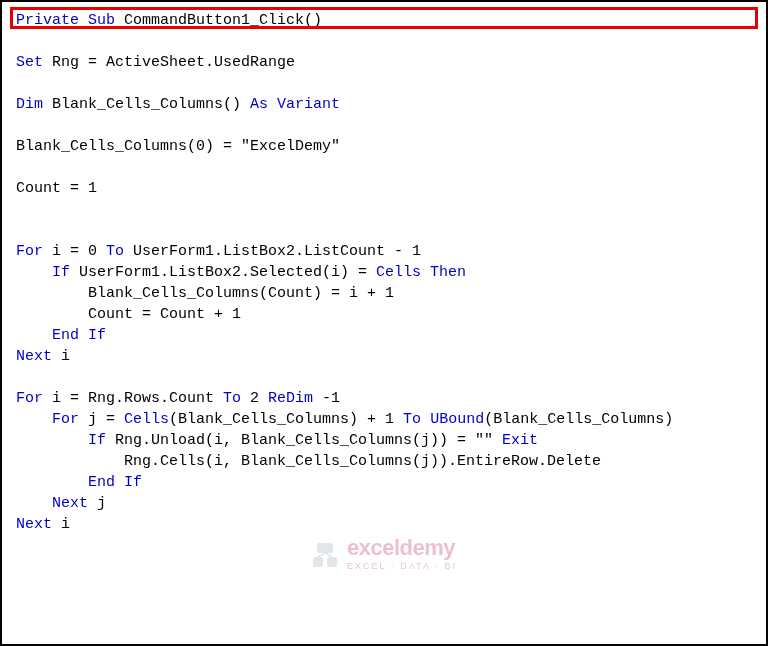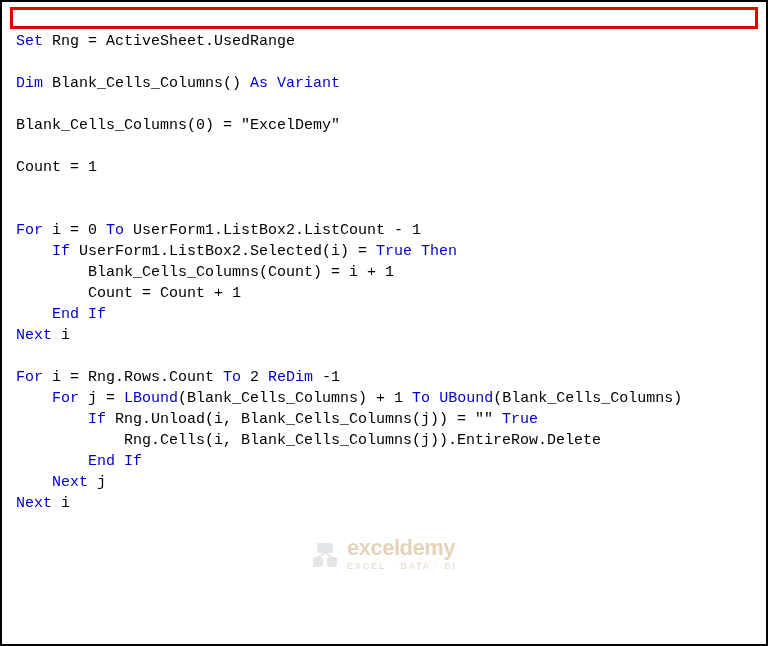--- a/index.html
+++ b/index.html
@@ -43,60 +43,61 @@
     opacity: 0.28;
     pointer-events: none;
     font-family: Arial, sans-serif;
   }
   .wm-icon {
     margin-right: 8px;
   }
   .wm-text {
     display: flex;
     flex-direction: column;
-    color: #a16207;
+    color: #be185d;
   }
   .wm-main {
     font-size: 22px;
     font-weight: 600;
     letter-spacing: -0.5px;
   }
   .wm-sub {
     font-size: 9px;
     letter-spacing: 2px;
     margin-top: -2px;
     text-align: center;
   }
 </style>
 </head>
 <body>
 
 <div class="code-area">
   <div class="highlight-box"></div>
 
+  <div class="line"><span class="kw">Private Sub</span><span> CommandButton1_Click()</span></div>
   <div class="line">&nbsp;</div>
   <div class="line"><span class="kw">Set</span><span> Rng = ActiveSheet.UsedRange</span></div>
   <div class="line">&nbsp;</div>
   <div class="line"><span class="kw">Dim</span><span> Blank_Cells_Columns() </span><span class="kw">As Variant</span></div>
   <div class="line">&nbsp;</div>
   <div class="line"><span>Blank_Cells_Columns(0) = "ExcelDemy"</span></div>
   <div class="line">&nbsp;</div>
   <div class="line"><span>Count = 1</span></div>
   <div class="line">&nbsp;</div>
   <div class="line">&nbsp;</div>
   <div class="line"><span class="kw">For</span><span> i = 0 </span><span class="kw">To</span><span> UserForm1.ListBox2.ListCount - 1</span></div>
-  <div class="line"><span>    </span><span class="kw">If</span><span> UserForm1.ListBox2.Selected(i) = </span><span class="kw">True Then</span></div>
+  <div class="line"><span>    </span><span class="kw">If</span><span> UserForm1.ListBox2.Selected(i) = </span><span class="kw">Cells Then</span></div>
   <div class="line"><span>        Blank_Cells_Columns(Count) = i + 1</span></div>
   <div class="line"><span>        Count = Count + 1</span></div>
   <div class="line"><span>    </span><span class="kw">End If</span></div>
   <div class="line"><span class="kw">Next</span><span> i</span></div>
   <div class="line">&nbsp;</div>
   <div class="line"><span class="kw">For</span><span> i = Rng.Rows.Count </span><span class="kw">To</span><span> 2 </span><span class="kw">ReDim</span><span> -1</span></div>
-  <div class="line"><span>    </span><span class="kw">For</span><span> j = </span><span class="kw">LBound</span><span>(Blank_Cells_Columns) + 1 </span><span class="kw">To</span><span> </span><span class="kw">UBound</span><span>(Blank_Cells_Columns)</span></div>
-  <div class="line"><span>        </span><span class="kw">If</span><span> Rng.Unload(i, Blank_Cells_Columns(j)) = "" </span><span class="kw">True</span></div>
+  <div class="line"><span>    </span><span class="kw">For</span><span> j = </span><span class="kw">Cells</span><span>(Blank_Cells_Columns) + 1 </span><span class="kw">To</span><span> </span><span class="kw">UBound</span><span>(Blank_Cells_Columns)</span></div>
+  <div class="line"><span>        </span><span class="kw">If</span><span> Rng.Unload(i, Blank_Cells_Columns(j)) = "" </span><span class="kw">Exit</span></div>
   <div class="line"><span>            Rng.Cells(i, Blank_Cells_Columns(j)).EntireRow.Delete</span></div>
   <div class="line"><span>        </span><span class="kw">End If</span></div>
   <div class="line"><span>    </span><span class="kw">Next</span><span> j</span></div>
   <div class="line"><span class="kw">Next</span><span> i</span></div>
   <div class="line">&nbsp;</div>
   <div class="line">&nbsp;</div>
 
 </div>
 
 <div class="watermark">

